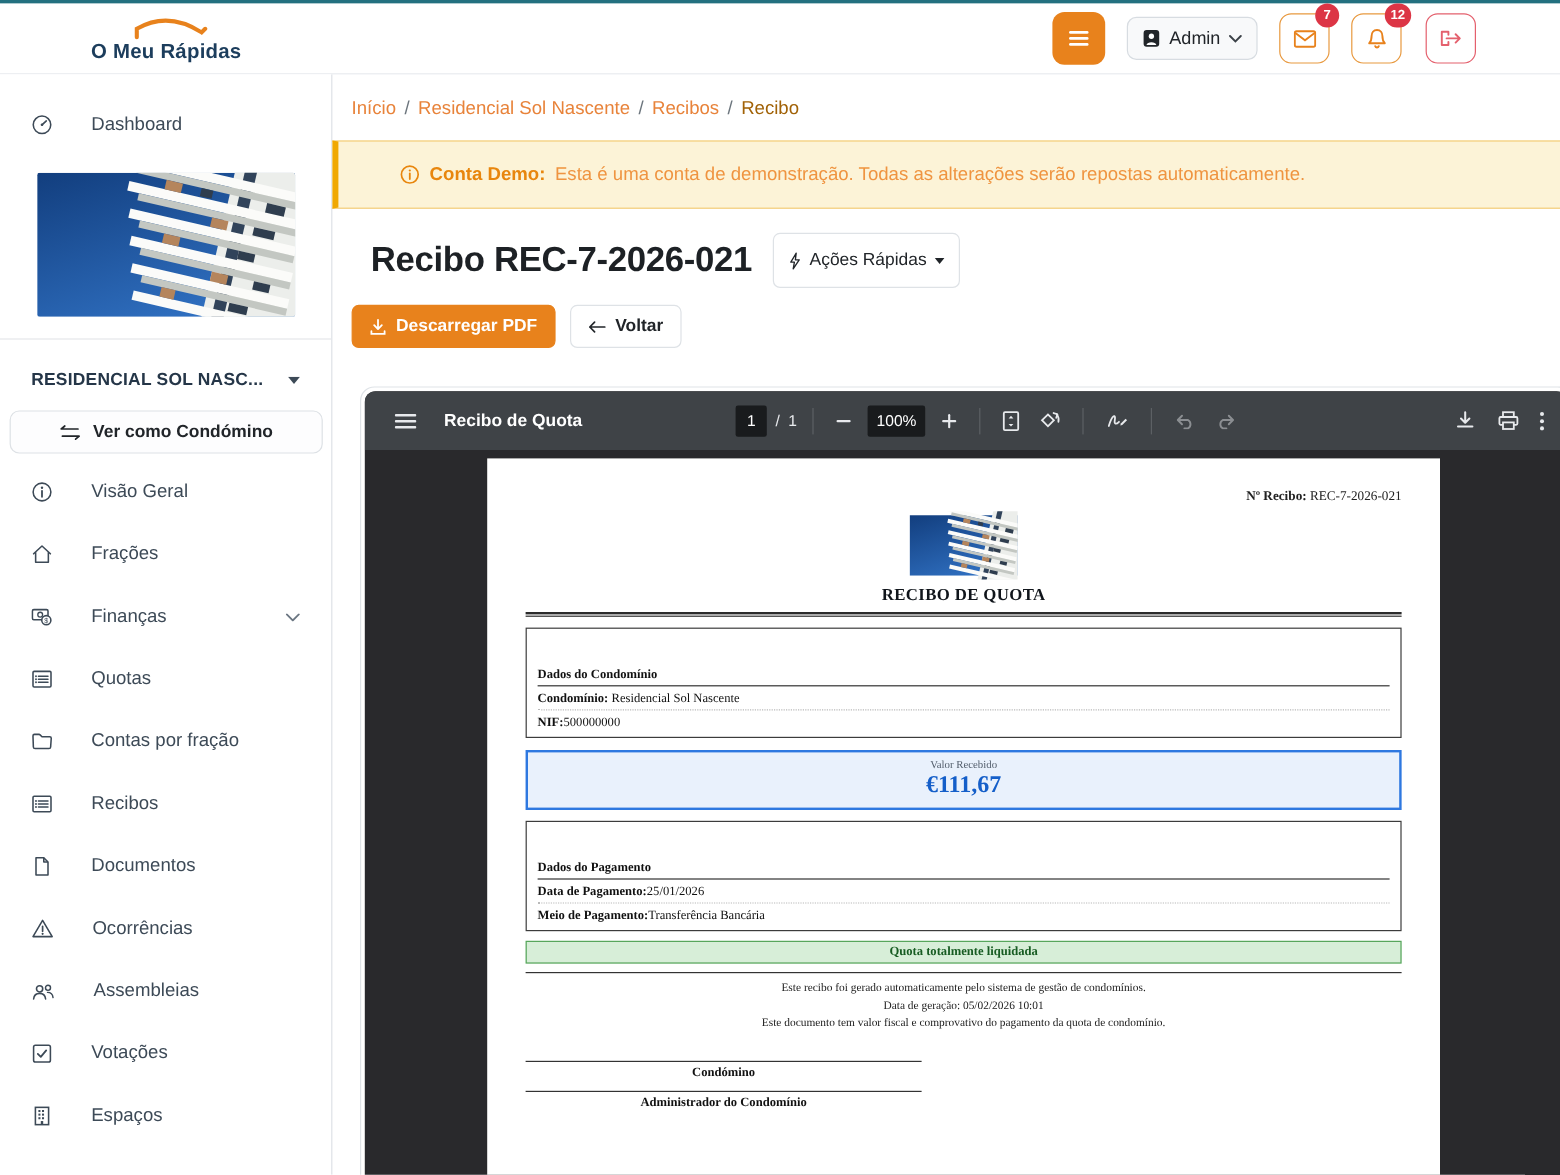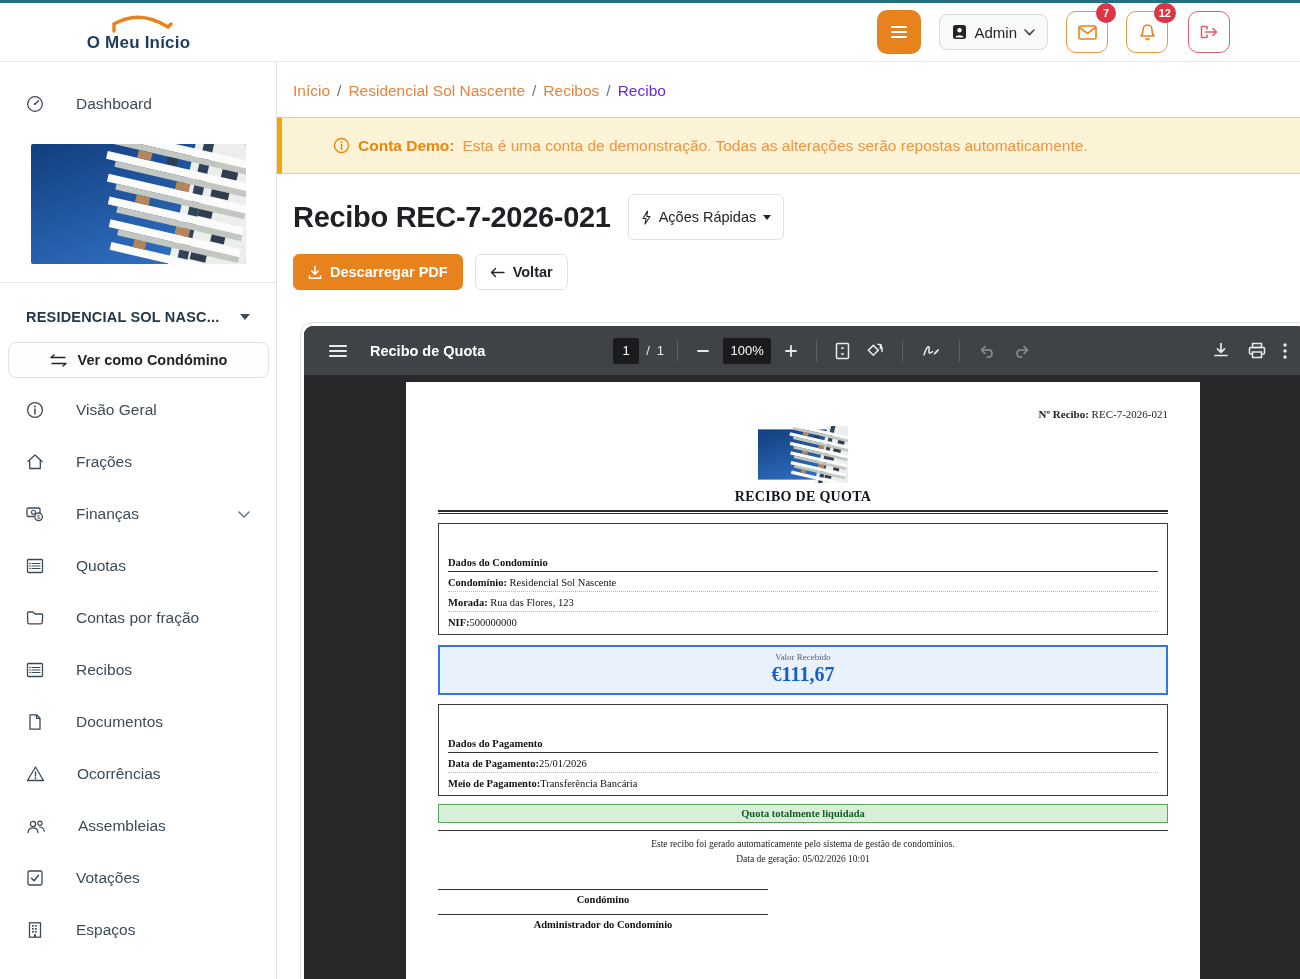--- a/index.html
+++ b/index.html
@@ -40,29 +40,29 @@
     border-radius:8px; font-size:14.5px; font-weight:600; color:#212529; cursor:pointer; }
   .side-nav { margin-top:6px; }
   .side-nav .side-item { height:52px; }
   .chev-right { margin-left:auto; }
 
   
   main { flex:1; min-width:0; }
   .breadcrumb { padding:20px 0 0 16px; font-size:15.5px; color:#6c757d; }
   .breadcrumb a { color:#e8833a; text-decoration:none; cursor:pointer; }
   .breadcrumb .sep { margin:0 7px; color:#6c757d; }
-  .breadcrumb .cur { color:#6d28d9; }
+  .breadcrumb .cur { color:#a16207; }
 
   .demo-alert { margin-top:17px; height:57px; background:#fcf3d7; border-top:1px solid #f3cd79;
     border-bottom:1px solid #f3cd79; border-left:5px solid #f0a802;
     display:flex; align-items:center; gap:8px; padding-left:51px; font-size:15.5px; }
   .demo-alert b { color:#e8860d; }
   .demo-alert .txt { color:#ef9440; }
 
-  .title-row { display:flex; align-items:center; gap:17px; margin:20px 0 0 16px; }
+  .title-row { display:flex; align-items:center; gap:17px; margin:20px 0 0 32px; }
   h1 { font-size:29px; font-weight:bold; color:#1d2125; letter-spacing:-.3px; }
   .btn-quick { height:46px; display:flex; align-items:center; gap:7px; padding:0 12px;
     background:#fff; border:1px solid #dee2e6; border-radius:6px; font-size:14.5px; color:#212529; cursor:pointer; }
   .caret-dn { width:0; height:0; border-left:4px solid transparent; border-right:4px solid transparent;
     border-top:5px solid #212529; display:inline-block; }
 
   .action-row { display:flex; align-items:center; gap:12px; margin:14px 0 0 16px; }
   .btn-dl { height:36px; display:flex; align-items:center; gap:8px; padding:0 14px;
     background:#e8821c; border:1px solid #e8821c; border-radius:6px; color:#fff;
     font-size:14.5px; font-weight:bold; cursor:pointer; }
@@ -163,21 +163,21 @@
 </svg>
 
 <div class="topline"></div>
 
 <header>
   <div class="brand-wrap">
     <div class="brand">
       <svg class="icon" width="74" height="24" viewBox="0 0 74 24">
         <path d="M12 20 L12 13 Q38 -2 66 16 L69 13" fill="none" stroke="#e8821c" stroke-width="3.4" stroke-linecap="round"></path>
       </svg>
-      <span class="brand-name">O Meu Início</span>
+      <span class="brand-name">O Meu Rápidas</span>
     </div>
   </div>
   <div class="hdr-actions">
     <button class="btn-menu">
       <svg class="icon" width="18" height="14" viewBox="0 0 18 14">
         <g stroke="#fff" stroke-width="2.2" stroke-linecap="round">
           <line x1="2" y1="2" x2="16" y2="2"></line>
             <line x1="2" y1="7" x2="16" y2="7"></line>
             <line x1="2" y1="12" x2="16" y2="12"></line>
         </g>
@@ -501,21 +501,20 @@
             </div>
             <svg class="pdf-photo" viewBox="0 0 215 120">
                 <use href="#bpic"></use>
               </svg>
             <div class="pdf-doc-title">RECIBO DE QUOTA</div>
             <div class="dbl-rule"></div>
 
             <div class="pbox">
               <div class="pbox-title">Dados do Condomínio</div>
               <div class="prow"><b>Condomínio: </b><span>Residencial Sol Nascente</span></div>
-              <div class="prow"><b>Morada: </b><span>Rua das Flores, 123</span></div>
               <div class="prow"><b>NIF:</b><span>500000000</span></div>
             </div>
 
 
             <div class="valor-box">
               <div class="valor-label">Valor Recebido</div>
               <div class="valor-amount">€111,67</div>
             </div>
 
             <div class="pbox">
@@ -523,20 +522,21 @@
               <div class="prow"><b>Data de Pagamento:</b><span>25/01/2026</span></div>
               <div class="prow"><b>Meio de Pagamento:</b><span>Transferência Bancária</span></div>
             </div>
 
             <div class="status-bar">Quota totalmente liquidada</div>
             <div class="foot-rule"></div>
 
             <div class="pdf-footer">
               <div>Este recibo foi gerado automaticamente pelo sistema de gestão de condomínios.</div>
               <div>Data de geração: 05/02/2026 10:01</div>
+              <div>Este documento tem valor fiscal e comprovativo do pagamento da quota de condomínio.</div>
             </div>
 
             <div class="sig">Condómino</div>
             <div class="sig">Administrador do Condomínio</div>
           </div>
         </div>
       </div>
     </div>
   </main>
 </div>

